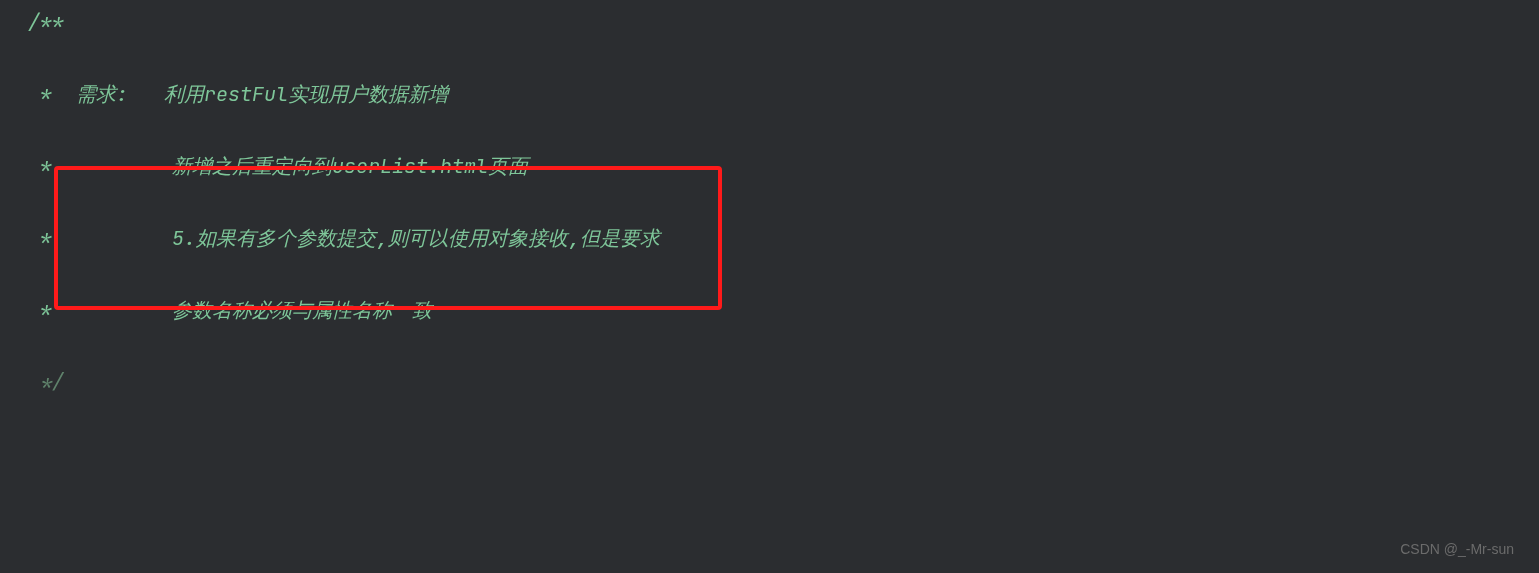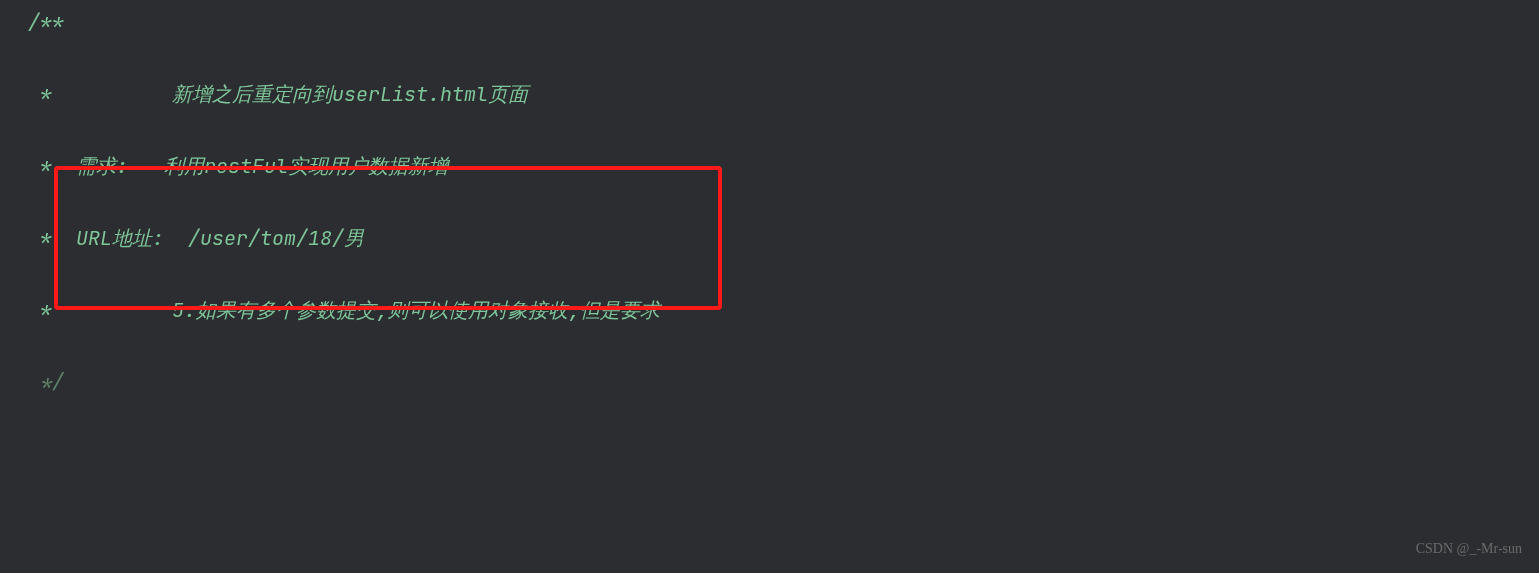--- a/index.html
+++ b/index.html
@@ -2,31 +2,31 @@
 <html><head>
 <meta charset="utf-8">
 <style>
   html,body{margin:0;padding:0;width:1539px;height:573px;background:#2b2d30;overflow:hidden;}
   body{font-family:"JetBrains Mono","Menlo","Consolas",monospace;font-size:20px;line-height:36px;color:#bcbec4;}
   pre.code{margin:0;padding:4px 0 0 0;white-space:pre;font-family:inherit;}
   .indent1{display:inline-block;width:28px;}
   .cmt{color:#7ec699;font-style:italic;}
   .cmt-p{color:#5f826b;font-style:italic;}
   .hlbox{position:absolute;left:54px;top:166px;width:660px;height:136px;border:4px solid #ff1a1a;border-radius:4px;pointer-events:none;}
-  .watermark{position:absolute;right:17px;bottom:6px;color:#6b6b6b;font-size:14px;font-family:Liberation Serif, serif;}
+  .watermark{position:absolute;right:25px;bottom:6px;color:#6b6b6b;font-size:14px;font-family:Liberation Sans, sans-serif;}
   .line{display:block;}
 </style>
 </head>
 <body>
 
 <pre class="code"><span class="line"><span class="indent1"></span><span class="cmt">/**</span></span>
+<span class="line"><span class="indent1"></span><span class="cmt"> *  需求:   利用restFul实现用户数据新增</span></span>
 <span class="line"><span class="indent1"></span><span class="cmt"> *          新增之后重定向到userList.html页面</span></span>
-<span class="line"><span class="indent1"></span><span class="cmt"> *  需求:   利用restFul实现用户数据新增</span></span>
-<span class="line"><span class="indent1"></span><span class="cmt"> *  URL地址:  /user/tom/18/男</span></span>
 <span class="line"><span class="indent1"></span><span class="cmt"> *          5.如果有多个参数提交,则可以使用对象接收,但是要求</span></span>
+<span class="line"><span class="indent1"></span><span class="cmt"> *          参数名称必须与属性名称一致</span></span>
 <span class="line"><span class="indent1"></span><span class="cmt-p"> */</span></span>
 
 
 
 
 
 
 </pre>
 
 <div class="hlbox"></div>

